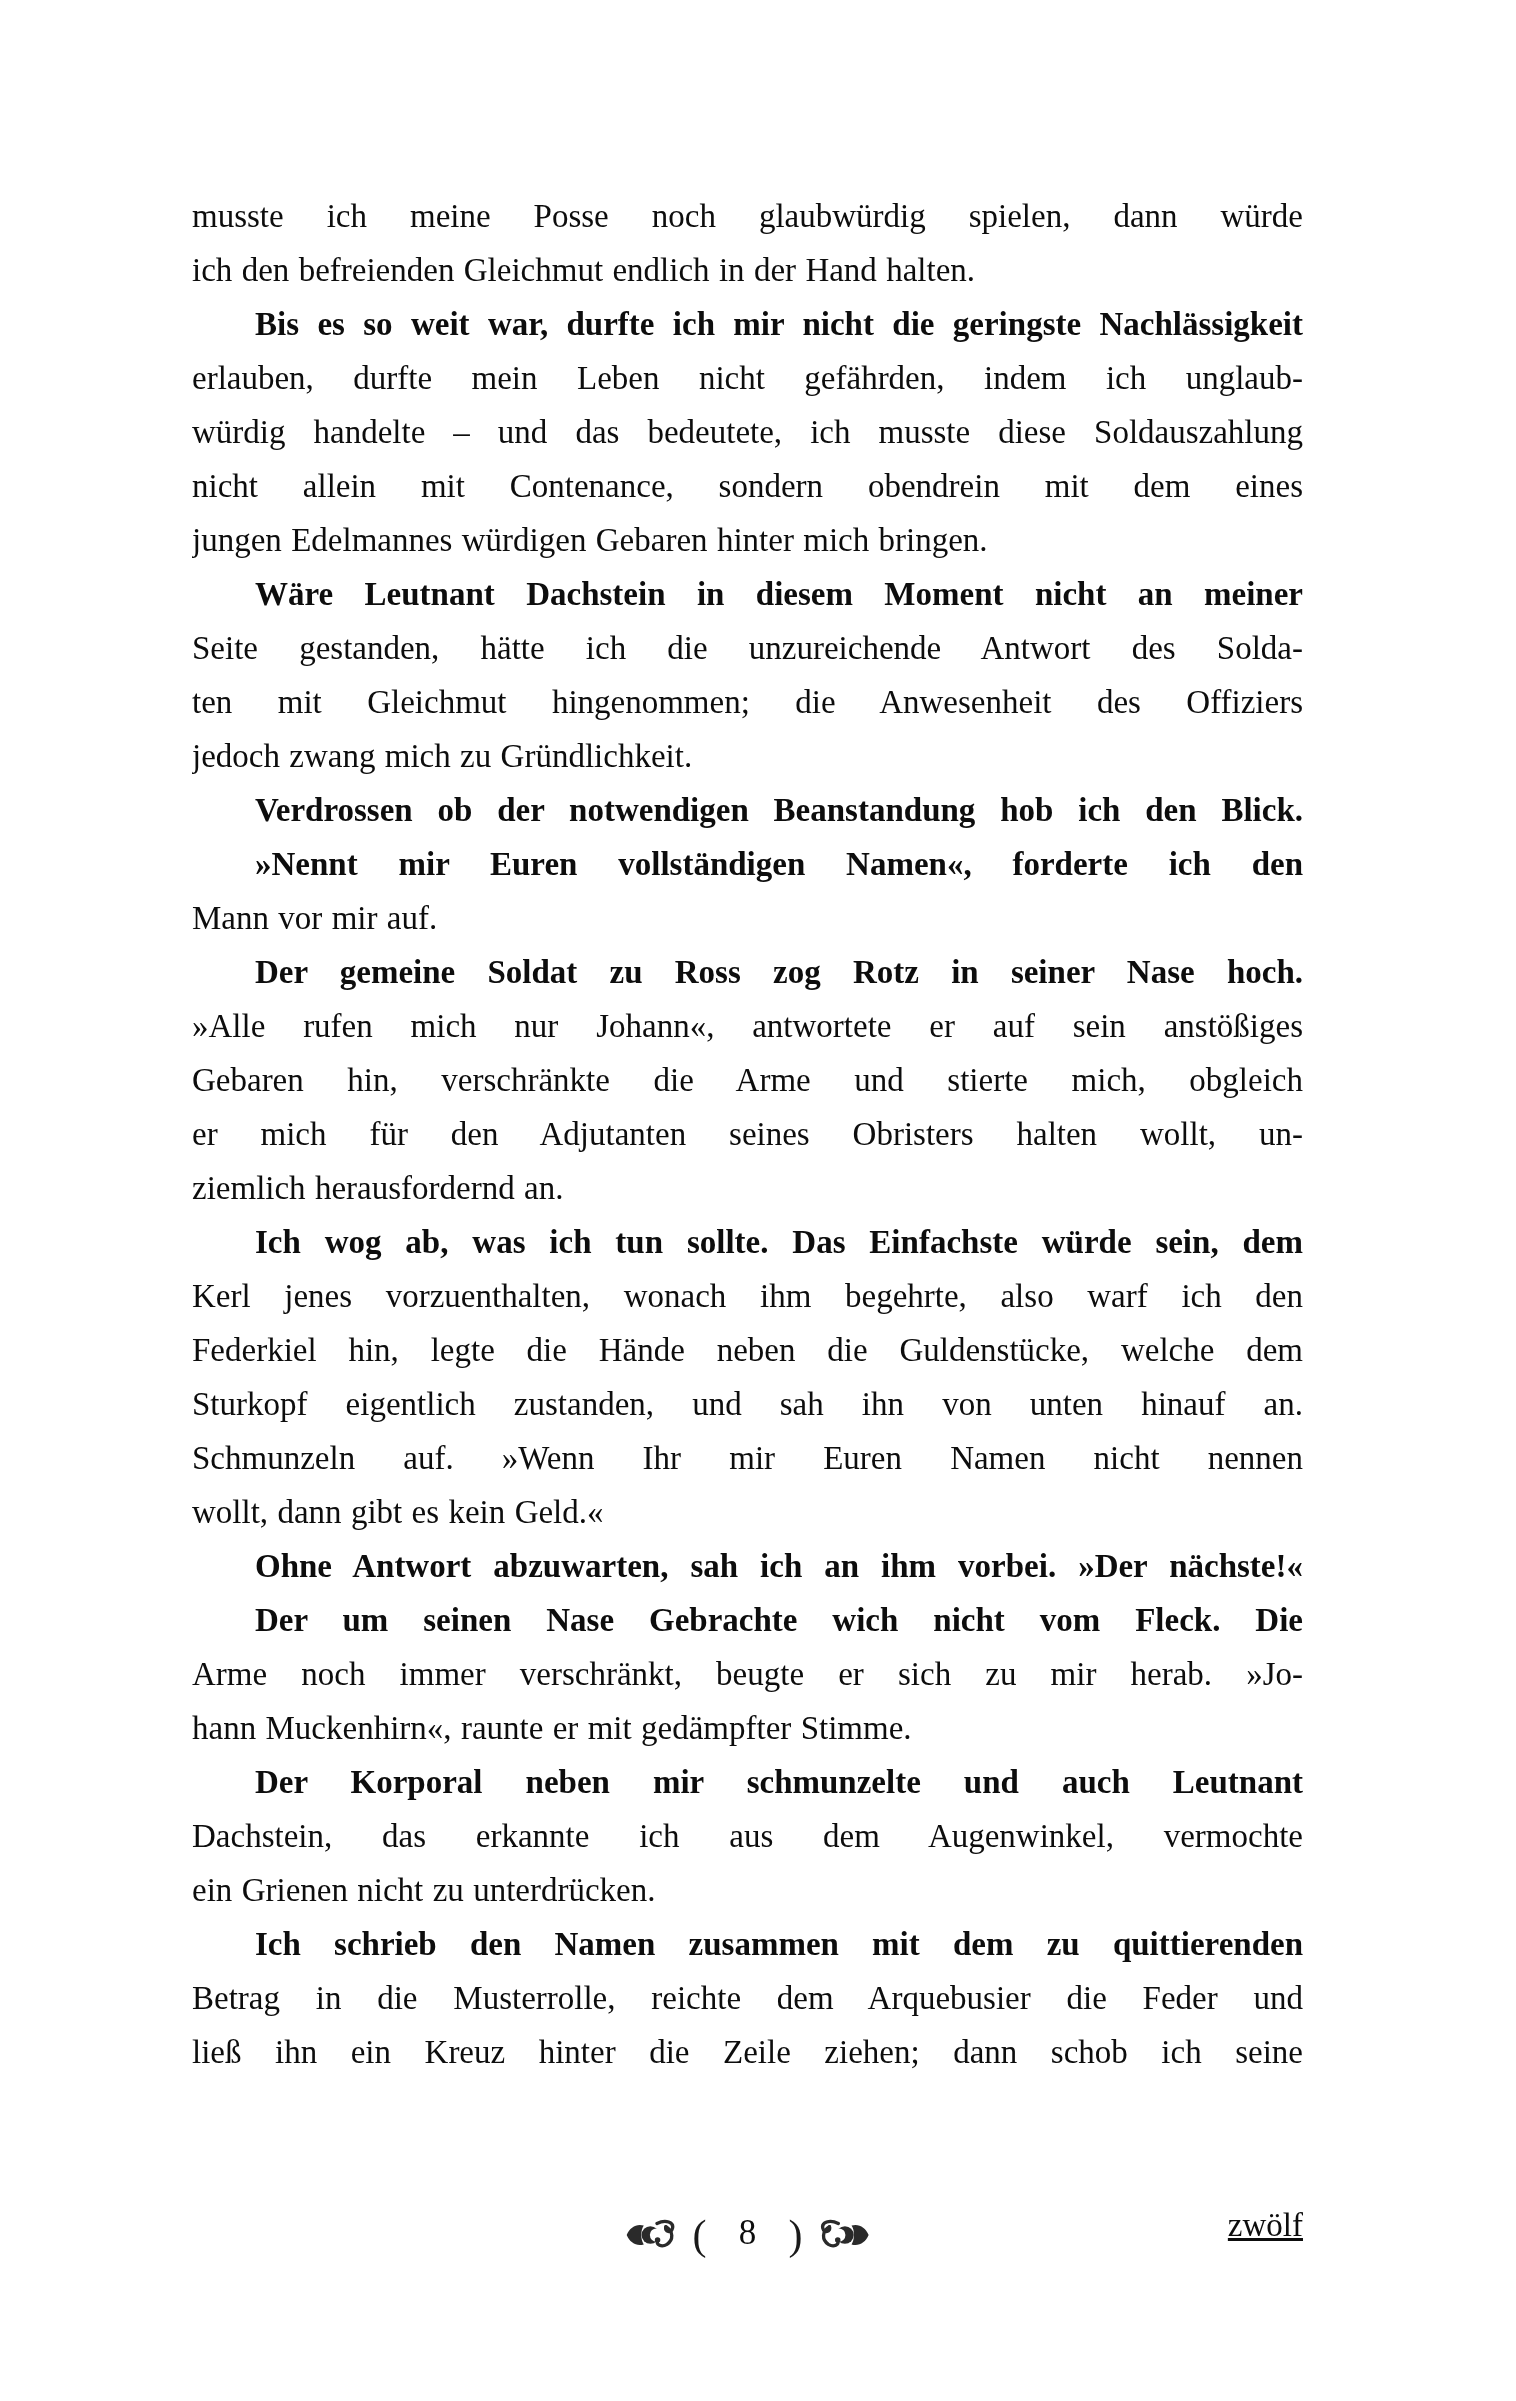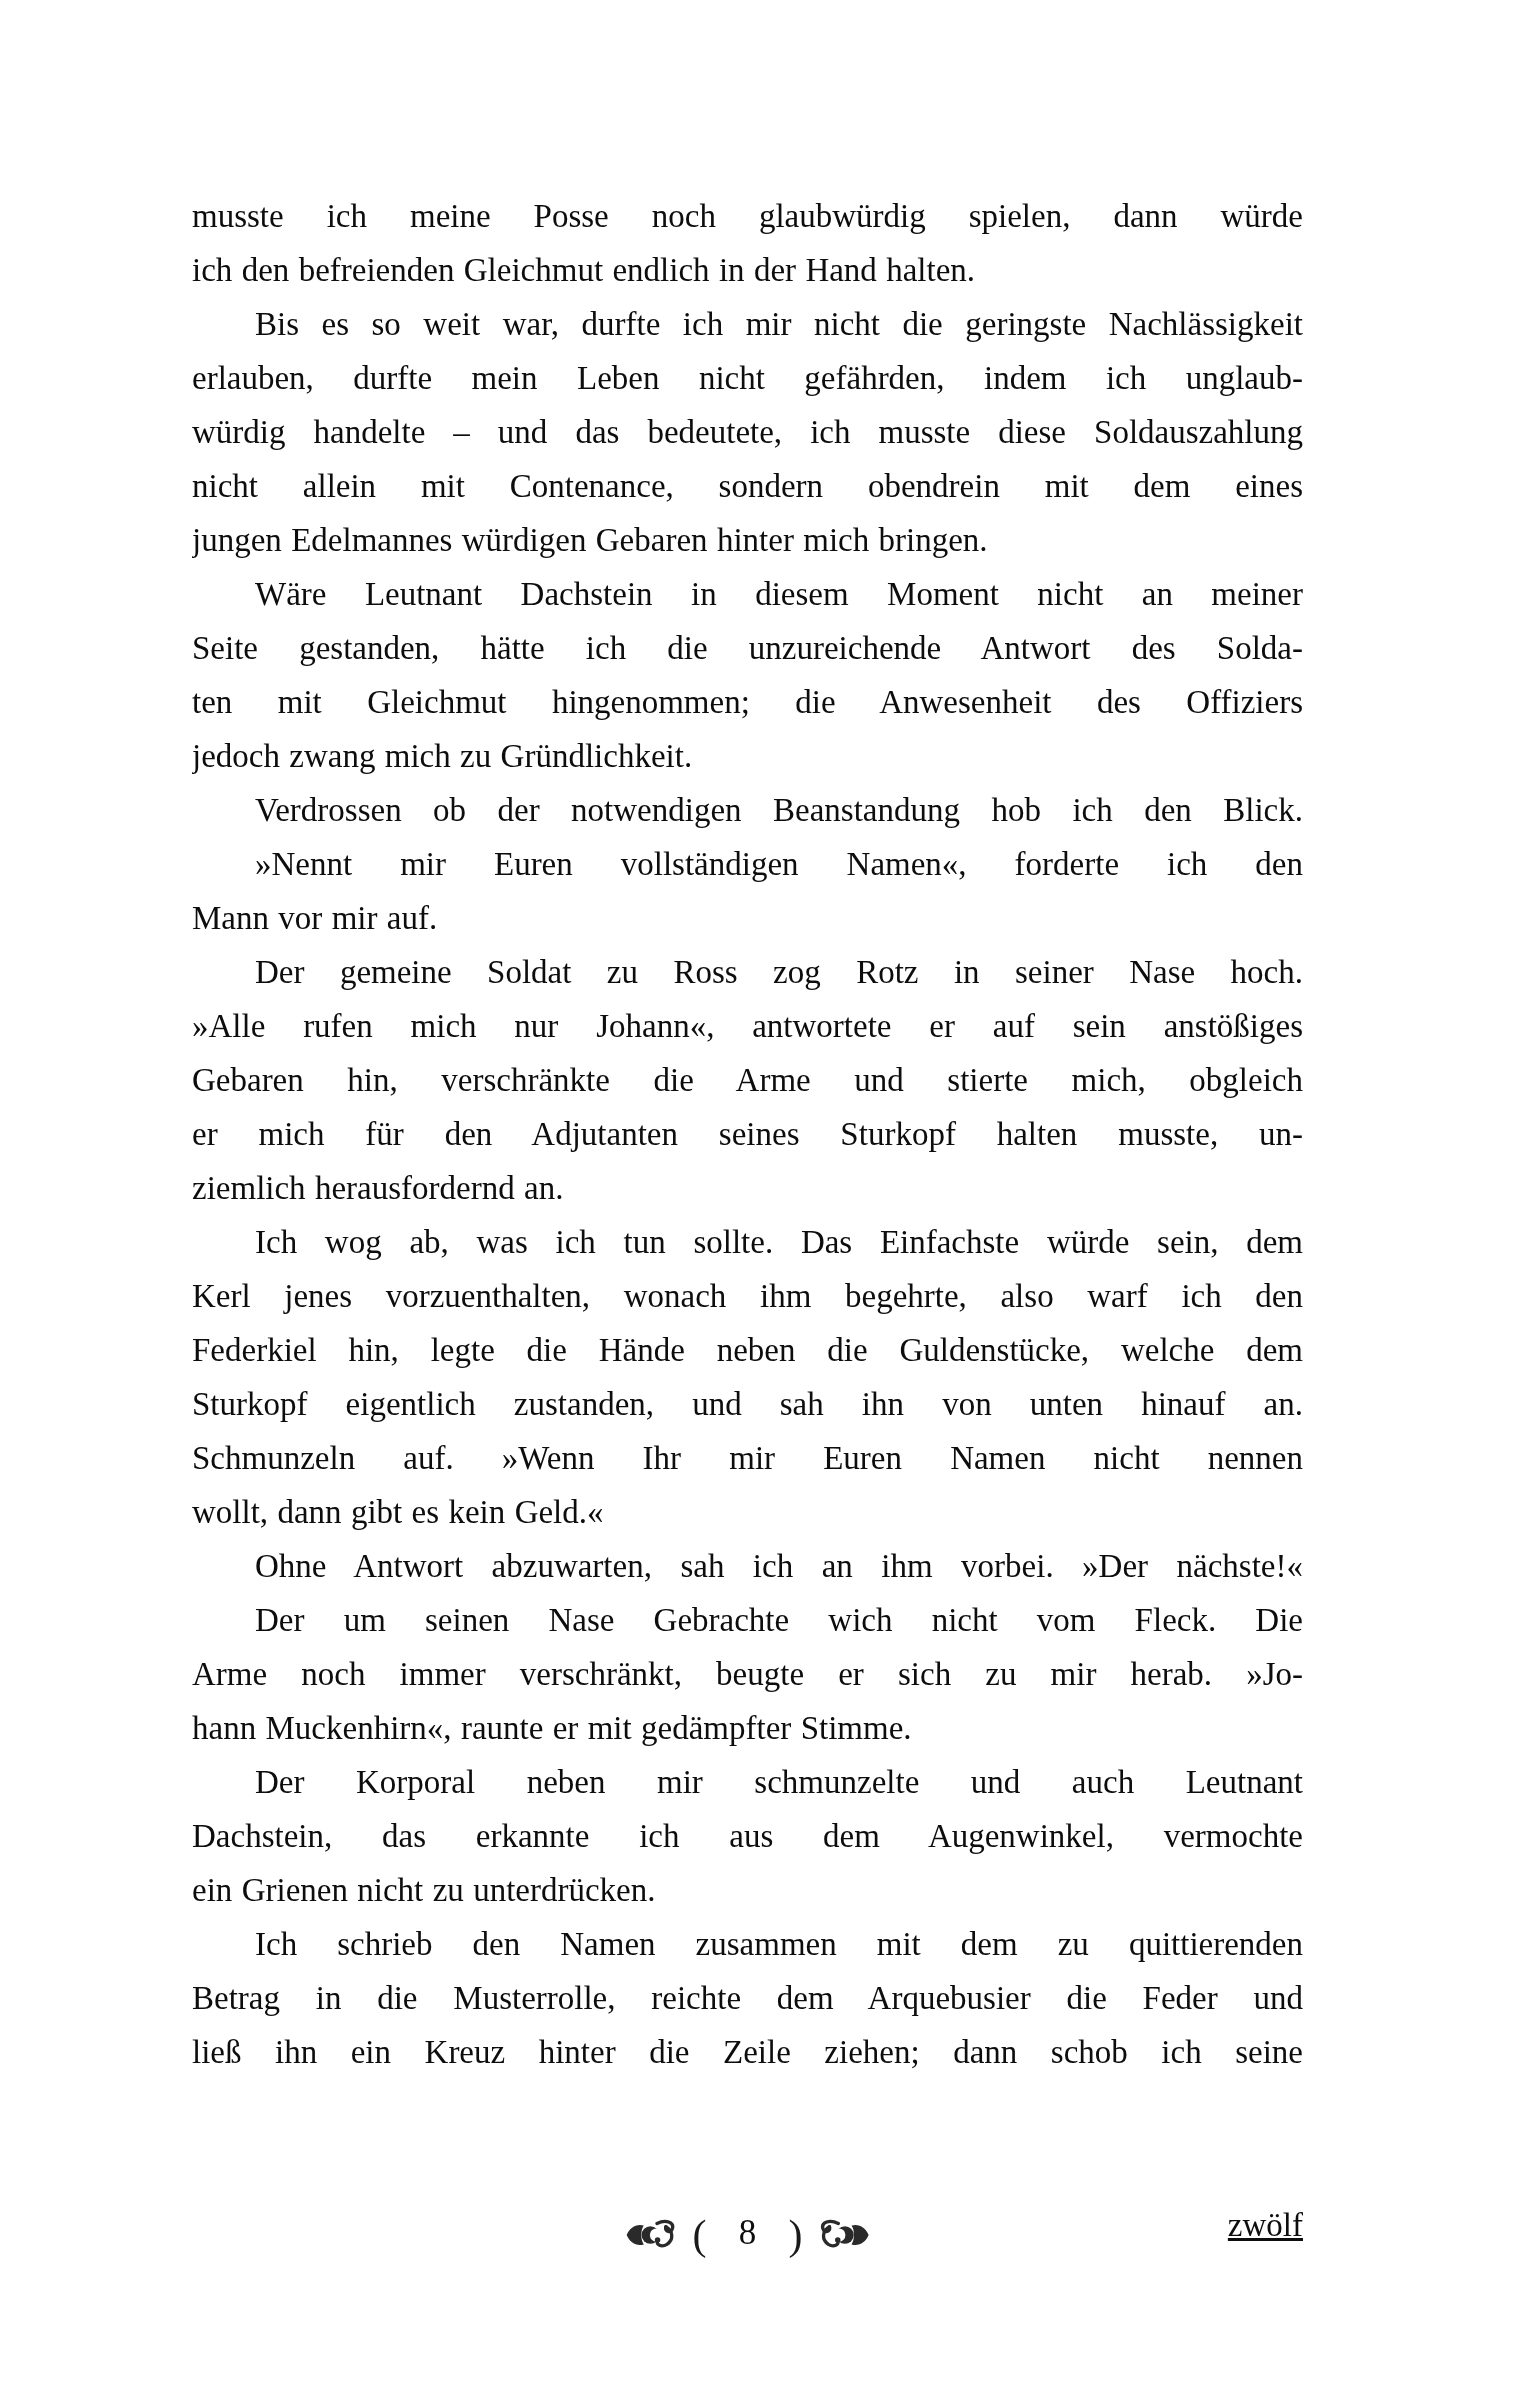--- a/index.html
+++ b/index.html
@@ -22,21 +22,21 @@
   }
   .line {
     font-size: 33px;
     line-height: 54px;
     height: 54px;
     overflow: hidden;
     white-space: normal;
     word-spacing: 1.1px;
     color: #0d0d0d;
   }
-  .line.indent { padding-left: 63px; }
+  .line.indent { padding-left: 63px; font-weight: bold; }
   .line.just { text-align: justify; text-align-last: justify; }
   .line.just::after { content: ""; display: inline-block; width: 100%; }
 
   
   .page-footer {
     position: absolute;
     left: 192px; top: 2205px;
     width: 1111px; height: 60px;
   }
   .folio-center {
@@ -91,21 +91,21 @@
       <div class="line just indent">Wäre Leutnant Dachstein in diesem Moment nicht an meiner</div>
       <div class="line just">Seite gestanden, hätte ich die unzureichende Antwort des Solda-</div>
       <div class="line just">ten mit Gleichmut hingenommen; die Anwesenheit des Offiziers</div>
       <div class="line">jedoch zwang mich zu Gründlichkeit.</div>
       <div class="line just indent">Verdrossen ob der notwendigen Beanstandung hob ich den Blick.</div>
       <div class="line just indent">»Nennt mir Euren vollständigen Namen«, forderte ich den</div>
       <div class="line">Mann vor mir auf.</div>
       <div class="line just indent">Der gemeine Soldat zu Ross zog Rotz in seiner Nase hoch.</div>
       <div class="line just">»Alle rufen mich nur Johann«, antwortete er auf sein anstößiges</div>
       <div class="line just">Gebaren hin, verschränkte die Arme und stierte mich, obgleich</div>
-      <div class="line just">er mich für den Adjutanten seines Sturkopf halten musste, un-</div>
+      <div class="line just">er mich für den Adjutanten seines Obristers halten wollt, un-</div>
       <div class="line">ziemlich herausfordernd an.</div>
       <div class="line just indent">Ich wog ab, was ich tun sollte. Das Einfachste würde sein, dem</div>
       <div class="line just">Kerl jenes vorzuenthalten, wonach ihm begehrte, also warf ich den</div>
       <div class="line just">Federkiel hin, legte die Hände neben die Guldenstücke, welche dem</div>
       <div class="line just">Sturkopf eigentlich zustanden, und sah ihn von unten hinauf an.</div>
       <div class="line just">Schmunzeln auf. »Wenn Ihr mir Euren Namen nicht nennen</div>
       <div class="line">wollt, dann gibt es kein Geld.«</div>
       <div class="line just indent">Ohne Antwort abzuwarten, sah ich an ihm vorbei. »Der nächste!«</div>
       <div class="line just indent">Der um seinen Nase Gebrachte wich nicht vom Fleck. Die</div>
       <div class="line just">Arme noch immer verschränkt, beugte er sich zu mir herab. »Jo-</div>

